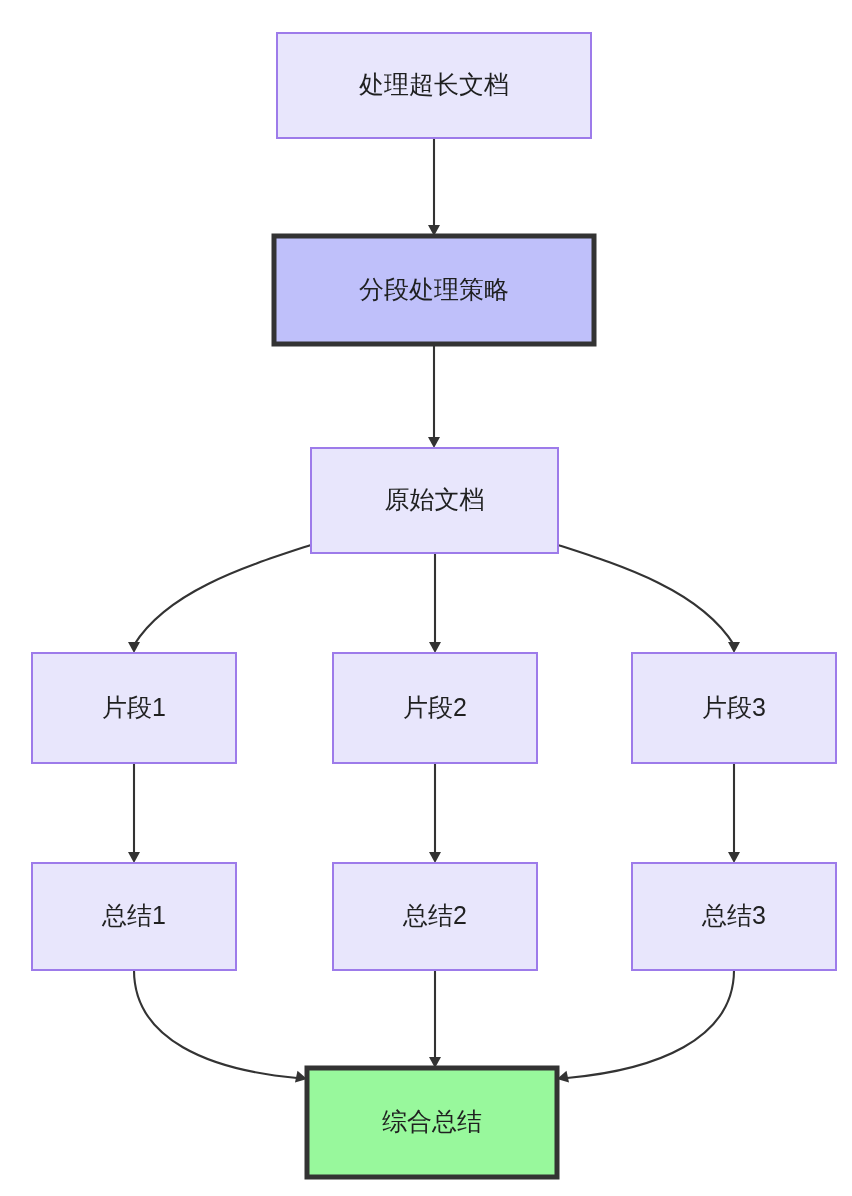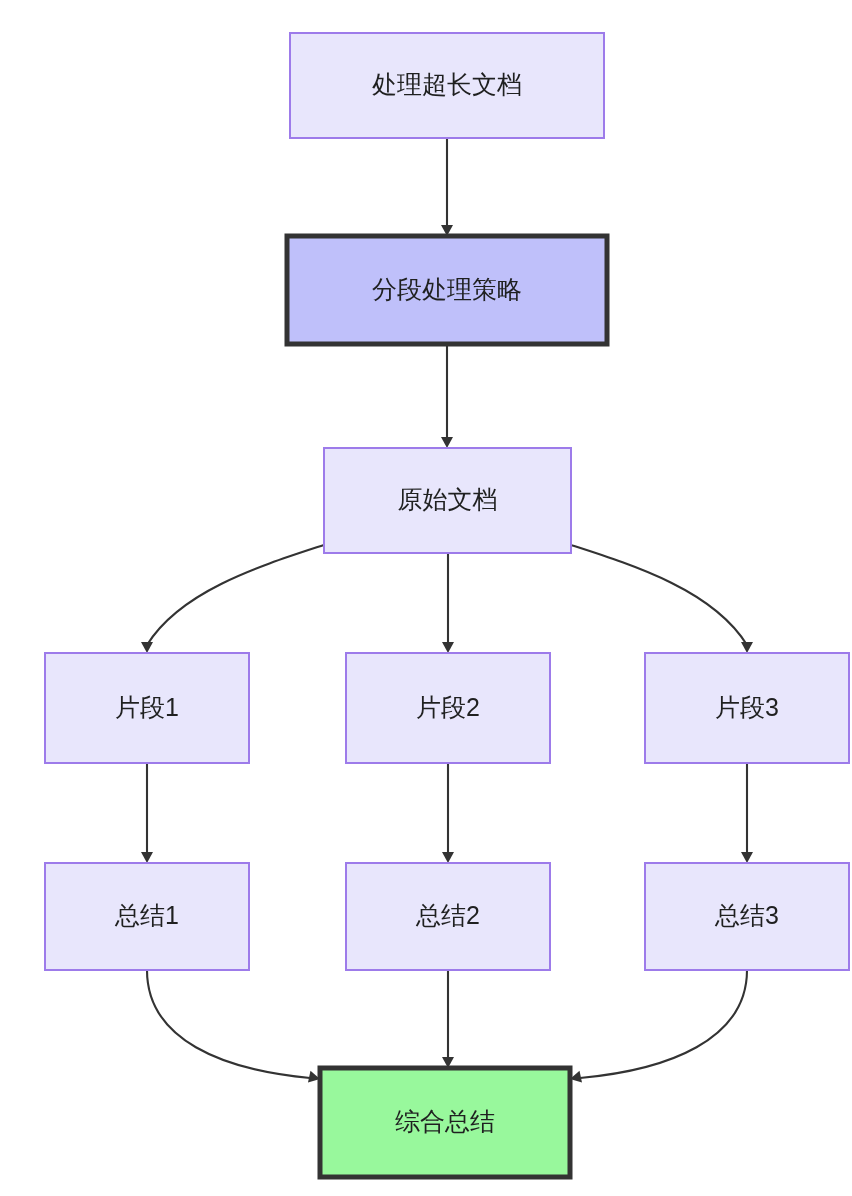--- a/index.html
+++ b/index.html
@@ -11,21 +11,20 @@
     width: 852px;
     height: 1196px;
     font-family: "Liberation Sans", "DejaVu Sans", sans-serif;
     overflow: hidden;
   }
   #flowchart-root {
     position: relative;
     width: 808px;
     height: 1196px;
     background: #ffffff;
-    padding-left: 13px;
   }
   svg#diagram {
     display: block;
     width: 852px;
     height: 1196px;
   }
   .node-rect {
     stroke-linejoin: miter;
   }
   .node-label {

